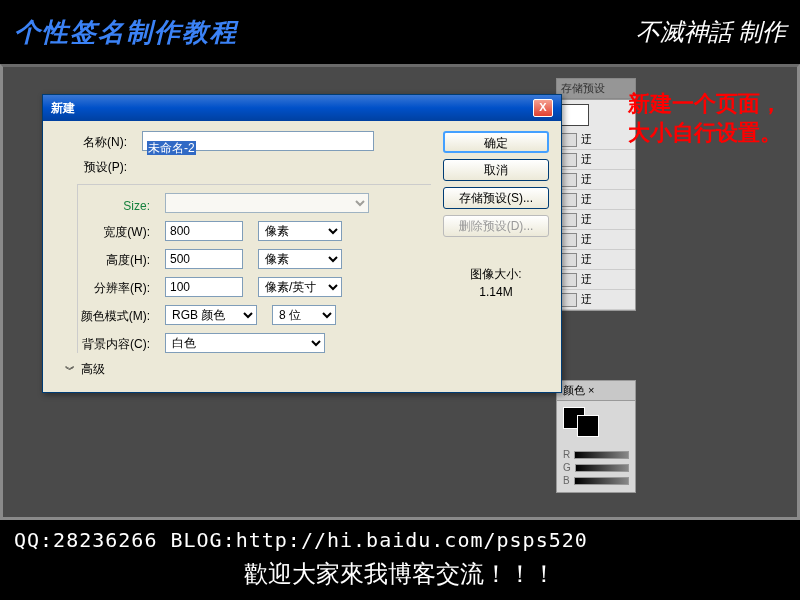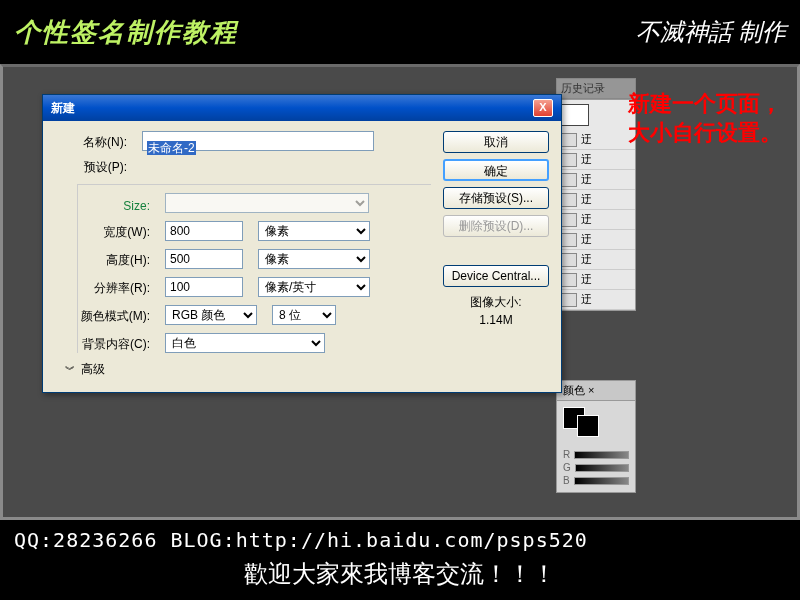--- a/index.html
+++ b/index.html
@@ -1,18 +1,18 @@
 <!DOCTYPE html>
 <html><head>
 <meta charset="utf-8">
 <style>
 * { margin: 0; padding: 0; box-sizing: border-box; font-family: "SimSun", sans-serif; }
 body { width: 800px; height: 600px; background: #000; overflow: hidden; position: relative; }
 .top-banner { height: 64px; background: #000; display: flex; align-items: center; justify-content: space-between; padding: 0 14px; }
-.top-title { color: #bef264; font-size: 26px; font-weight: bold; font-style: italic; letter-spacing: 2px; }
+.top-title { color: #3b82f6; font-size: 26px; font-weight: bold; font-style: italic; letter-spacing: 2px; }
 .top-logo { color: #fff; font-size: 24px; font-style: italic; font-family: "KaiTi", cursive; }
 .canvas-area { position: absolute; top: 64px; left: 0; right: 0; bottom: 80px; background: #4a4a4a; border: 3px solid #8a8a8a; border-top-color: #6a6a6a; }
 .annotation { position: absolute; top: 90px; right: 16px; color: #ff0000; font-size: 22px; font-weight: bold; line-height: 1.3; width: 156px; z-index: 30; }
 .panel-stack { position: absolute; top: 78px; right: 164px; width: 80px; z-index: 10; }
 .panel-tabs { background: #969696; border: 1px solid #888; font-size: 11px; padding: 2px 4px; color: #333; }
 .history-list { background: #e8e8e8; border: 1px solid #999; }
 .history-item { display: flex; align-items: center; padding: 2px 4px; border-bottom: 1px solid #ccc; font-size: 11px; gap: 4px; }
 .history-icon { width: 16px; height: 14px; background: #ddd; border: 1px solid #888; }
 .history-new { width: 28px; height: 22px; background: #fff; border: 1px solid #444; margin: 4px; }
 .color-panel { position: absolute; top: 380px; right: 164px; width: 80px; background: #d8d8d8; border: 1px solid #999; z-index: 10; }
@@ -31,21 +31,21 @@
 .form-col { flex: 1; }
 .btn-col { width: 106px; display: flex; flex-direction: column; gap: 6px; }
 .row { display: flex; align-items: flex-end; margin-bottom: 8px; gap: 15px; }
 .lbl { width: 72px; text-align: right; font-size: 12px; color: #000; }
 .lbl-dis { color: #15803d; }
 .inp { border: 1px solid #7f9db9; padding: 8px 4px; font-size: 12px; height: 20px; background: #fff; }
 .inp-wide { width: 232px; }
 .inp-num { width: 78px; }
 .sel { border: 1px solid #7f9db9; background: #fff; height: 20px; font-size: 12px; padding: 0 2px; }
 .sel-wide { width: 280px; }
-.sel-unit { width: 112px; }
+.sel-unit { width: 84px; }
 .sel-mode { width: 92px; }
 .sel-bit { width: 64px; }
 .btn { background: linear-gradient(to bottom, #fff, #ece9d8); border: 1px solid #003c74; border-radius: 3px; padding: 2px 4px; font-size: 12px; cursor: pointer; height: 22px; }
 .btn-primary { border: 2px solid #44a0ff; }
 .btn-dis { color: #999; border-color: #bbb; }
 .info-txt { text-align: center; font-size: 12px; line-height: 1.5; }
 .adv { display: flex; align-items: center; gap: 6px; cursor: pointer; padding-left: 10px; }
 .chev { font-size: 10px; }
 .indent { margin-left: 22px; border-left: 1px solid #ccc; border-top: 1px solid #ccc; padding: 8px 0 0 0; margin-top: 4px; }
 .namehl { background: #316ac5; color: #fff; padding: 0 1px; }
@@ -60,21 +60,21 @@
 <div class="top-banner">
   <div class="top-title">个性签名制作教程</div>
   <div class="top-logo">不滅神話 制作</div>
 </div>
 
 <div class="canvas-area"></div>
 
 <div class="annotation">新建一个页面，大小自行设置。</div>
 
 <div class="panel-stack">
-  <div class="panel-tabs">历史记录</div>
+  <div class="panel-tabs">存储预设</div>
   <div class="history-list">
     <div class="history-new"></div>
     <div class="history-item">
         <div class="history-icon"></div>
         <span>迂</span>
       </div>
     <div class="history-item">
         <div class="history-icon"></div>
         <span>迂</span>
       </div>
@@ -174,26 +174,25 @@
           <span class="lbl">背景内容(C):</span>
           <select class="sel" style="width:160px"><option>白色</option></select>
         </div>
       </div>
       <div class="adv">
         <span class="chev">︾</span>
         <span>高级</span>
       </div>
     </div>
     <div class="btn-col">
+      <button class="btn btn-primary">确定</button>
       <button class="btn">取消</button>
-      <button class="btn btn-primary">确定</button>
       <button class="btn">存储预设(S)...</button>
       <button class="btn btn-dis">删除预设(D)...</button>
       <div style="height:16px"></div>
-      <button class="btn">Device Central...</button>
       <div class="info-txt">
         <div>图像大小:</div>
         <div>1.14M</div>
       </div>
     </div>
   </div>
 </div>
 
 <div class="bottom-banner">
   <div class="bb-line1">QQ:28236266  BLOG:http://hi.baidu.com/psps520</div>

